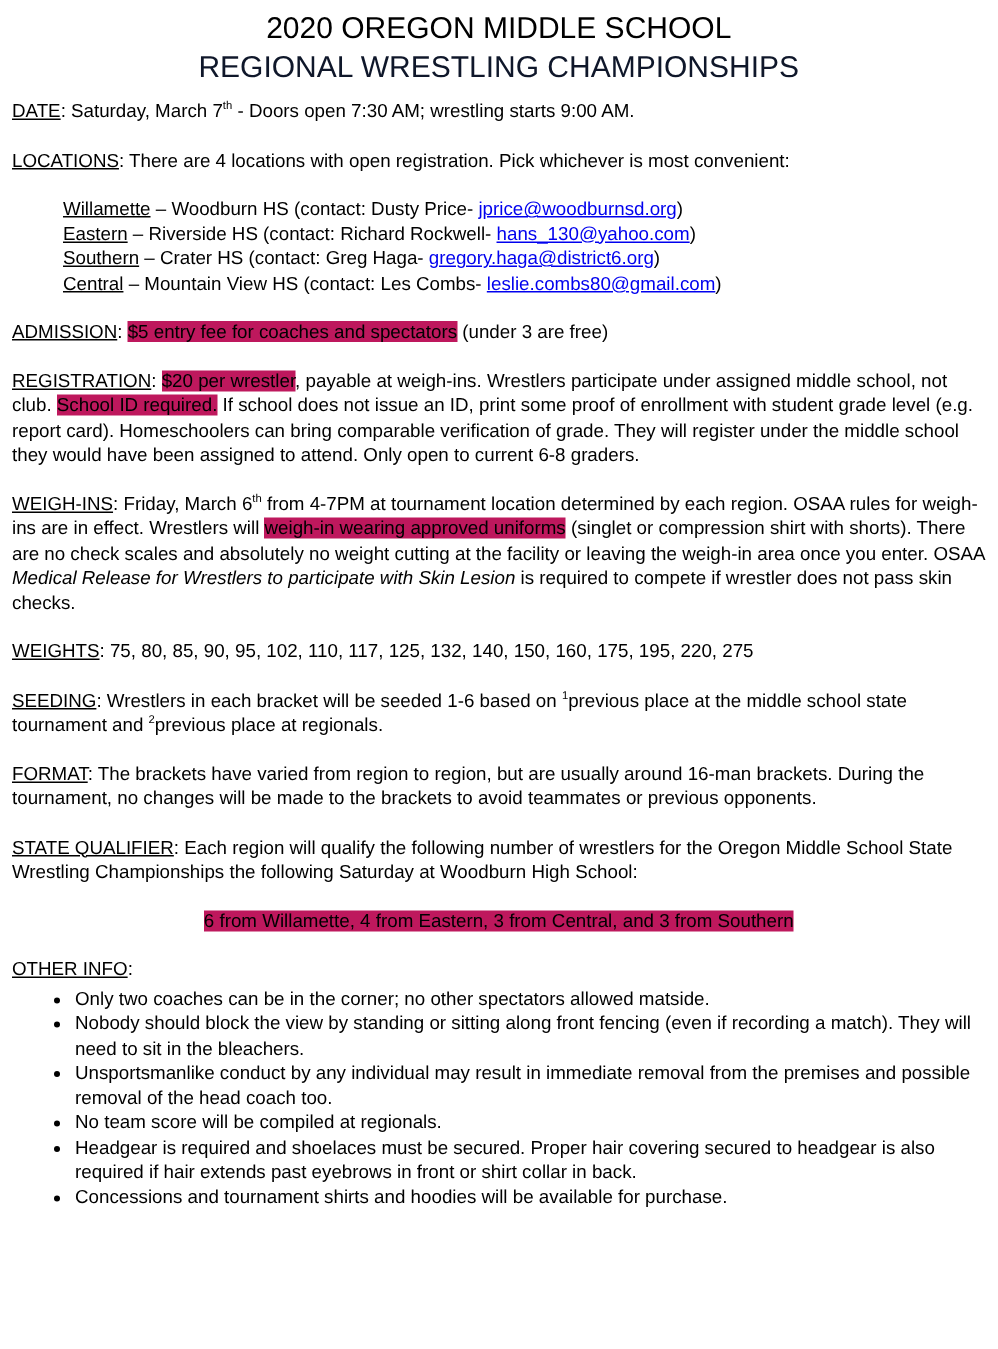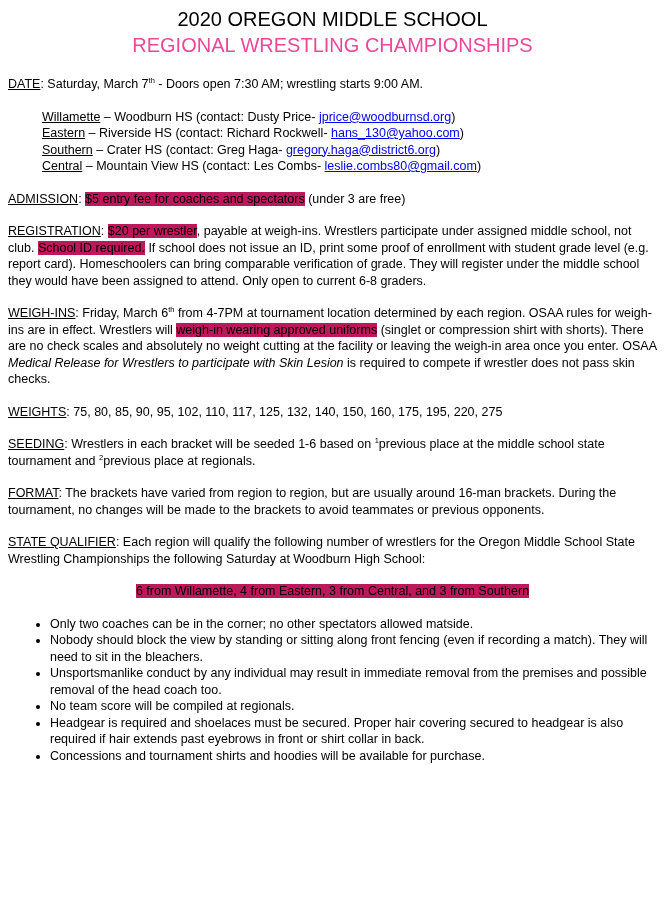--- a/index.html
+++ b/index.html
@@ -3,21 +3,21 @@
 <meta charset="utf-8">
 <style>
   html, body { margin: 0; padding: 0; background: #ffffff; }
   body {
     width: 665px; height: 899px; overflow: hidden;
     font-family: "Liberation Sans", sans-serif;
     font-size: 12.5px; line-height: 16.5px; color: #000;
   }
   .page { padding: 6px 8px 0 8px; }
   .title { text-align: center; font-weight: normal; font-size: 20px; line-height: 26px; margin: 0; }
-  .subtitle { color: #ec4899; margin-bottom: 18px; }
+  .subtitle { color: #0f172a; margin-bottom: 8px; }
   .sec { margin: 0 0 16px 0; }
   .sec-tight { margin: 0 0 3px 0; }
   .label { text-decoration: underline; }
   .hl { background: #be185d; font-weight: normal; }
   .it { font-style: italic; }
   .link { color: #0000ee; text-decoration: underline; cursor: pointer; margin-top: 48px; }
   .loc-list { margin: 0 0 16px 34px; }
   .loc-line { margin: 0; }
   .center { text-align: center; }
   sup { font-size: 0.6em; line-height: 0; vertical-align: super; }
@@ -27,20 +27,21 @@
 </head>
 <body>
 
 <div class="page">
 
   <p class="title">2020 OREGON MIDDLE SCHOOL</p>
   <p class="title subtitle">REGIONAL WRESTLING CHAMPIONSHIPS</p>
 
   <p class="sec"><span class="label">DATE</span><span>: Saturday, March 7</span><sup>th</sup><span> - Doors open 7:30 AM; wrestling starts 9:00 AM.</span></p>
 
+  <p class="sec"><span class="label">LOCATIONS</span><span>: There are 4 locations with open registration. Pick whichever is most convenient:</span></p>
 
   <div class="loc-list">
     <p class="loc-line"><span class="label">Willamette</span><span> – </span><span>Woodburn HS (contact: Dusty Price- </span><a class="link">jprice@woodburnsd.org</a><span>)</span></p>
     <p class="loc-line"><span class="label">Eastern</span><span> – </span><span>Riverside HS (contact: Richard Rockwell- </span><a class="link">hans_130@yahoo.com</a><span>)</span></p>
     <p class="loc-line"><span class="label">Southern</span><span> – </span><span>Crater HS (contact: Greg Haga- </span><a class="link">gregory.haga@district6.org</a><span>)</span></p>
     <p class="loc-line"><span class="label">Central</span><span> – </span><span>Mountain View HS (contact: Les Combs- </span><a class="link">leslie.combs80@gmail.com</a><span>)</span></p>
   </div>
 
   <p class="sec"><span class="label">ADMISSION</span><span>: </span><span class="hl">$5 entry fee for coaches and spectators</span><span> (under 3 are free)</span></p>
 
@@ -52,20 +53,21 @@
 
   <p class="sec"><span class="label">SEEDING</span><span>: Wrestlers in each bracket will be seeded 1-6 based on </span><sup>1</sup><span>previous place at the middle school state tournament and </span><sup>2</sup><span>previous place at regionals.</span></p>
 
   <p class="sec"><span class="label">FORMAT</span><span>: The brackets have varied from region to region, but are usually around 16-man brackets. During the tournament, no changes will be made to the brackets to avoid teammates or previous opponents.</span></p>
 
   <p class="sec"><span class="label">STATE QUALIFIER</span><span>: Each region will qualify the following number of wrestlers for the Oregon Middle School State Wrestling Championships the following Saturday at Woodburn High School:</span></p>
 
   <p class="sec center"><span class="hl">6 from Willamette, 4 from Eastern, 3 from Central, and 3 from Southern</span></p>
 
 
+  <p class="sec-tight"><span class="label">OTHER INFO</span><span>:</span></p>
 
   <ul class="bullets">
     <li>Only two coaches can be in the corner; no other spectators allowed matside.</li>
     <li>Nobody should block the view by standing or sitting along front fencing (even if recording a match). They will need to sit in the bleachers.</li>
     <li>Unsportsmanlike conduct by any individual may result in immediate removal from the premises and possible removal of the head coach too.</li>
     <li>No team score will be compiled at regionals.</li>
     <li>Headgear is required and shoelaces must be secured. Proper hair covering secured to headgear is also required if hair extends past eyebrows in front or shirt collar in back.</li>
     <li>Concessions and tournament shirts and hoodies will be available for purchase.</li>
   </ul>
 

